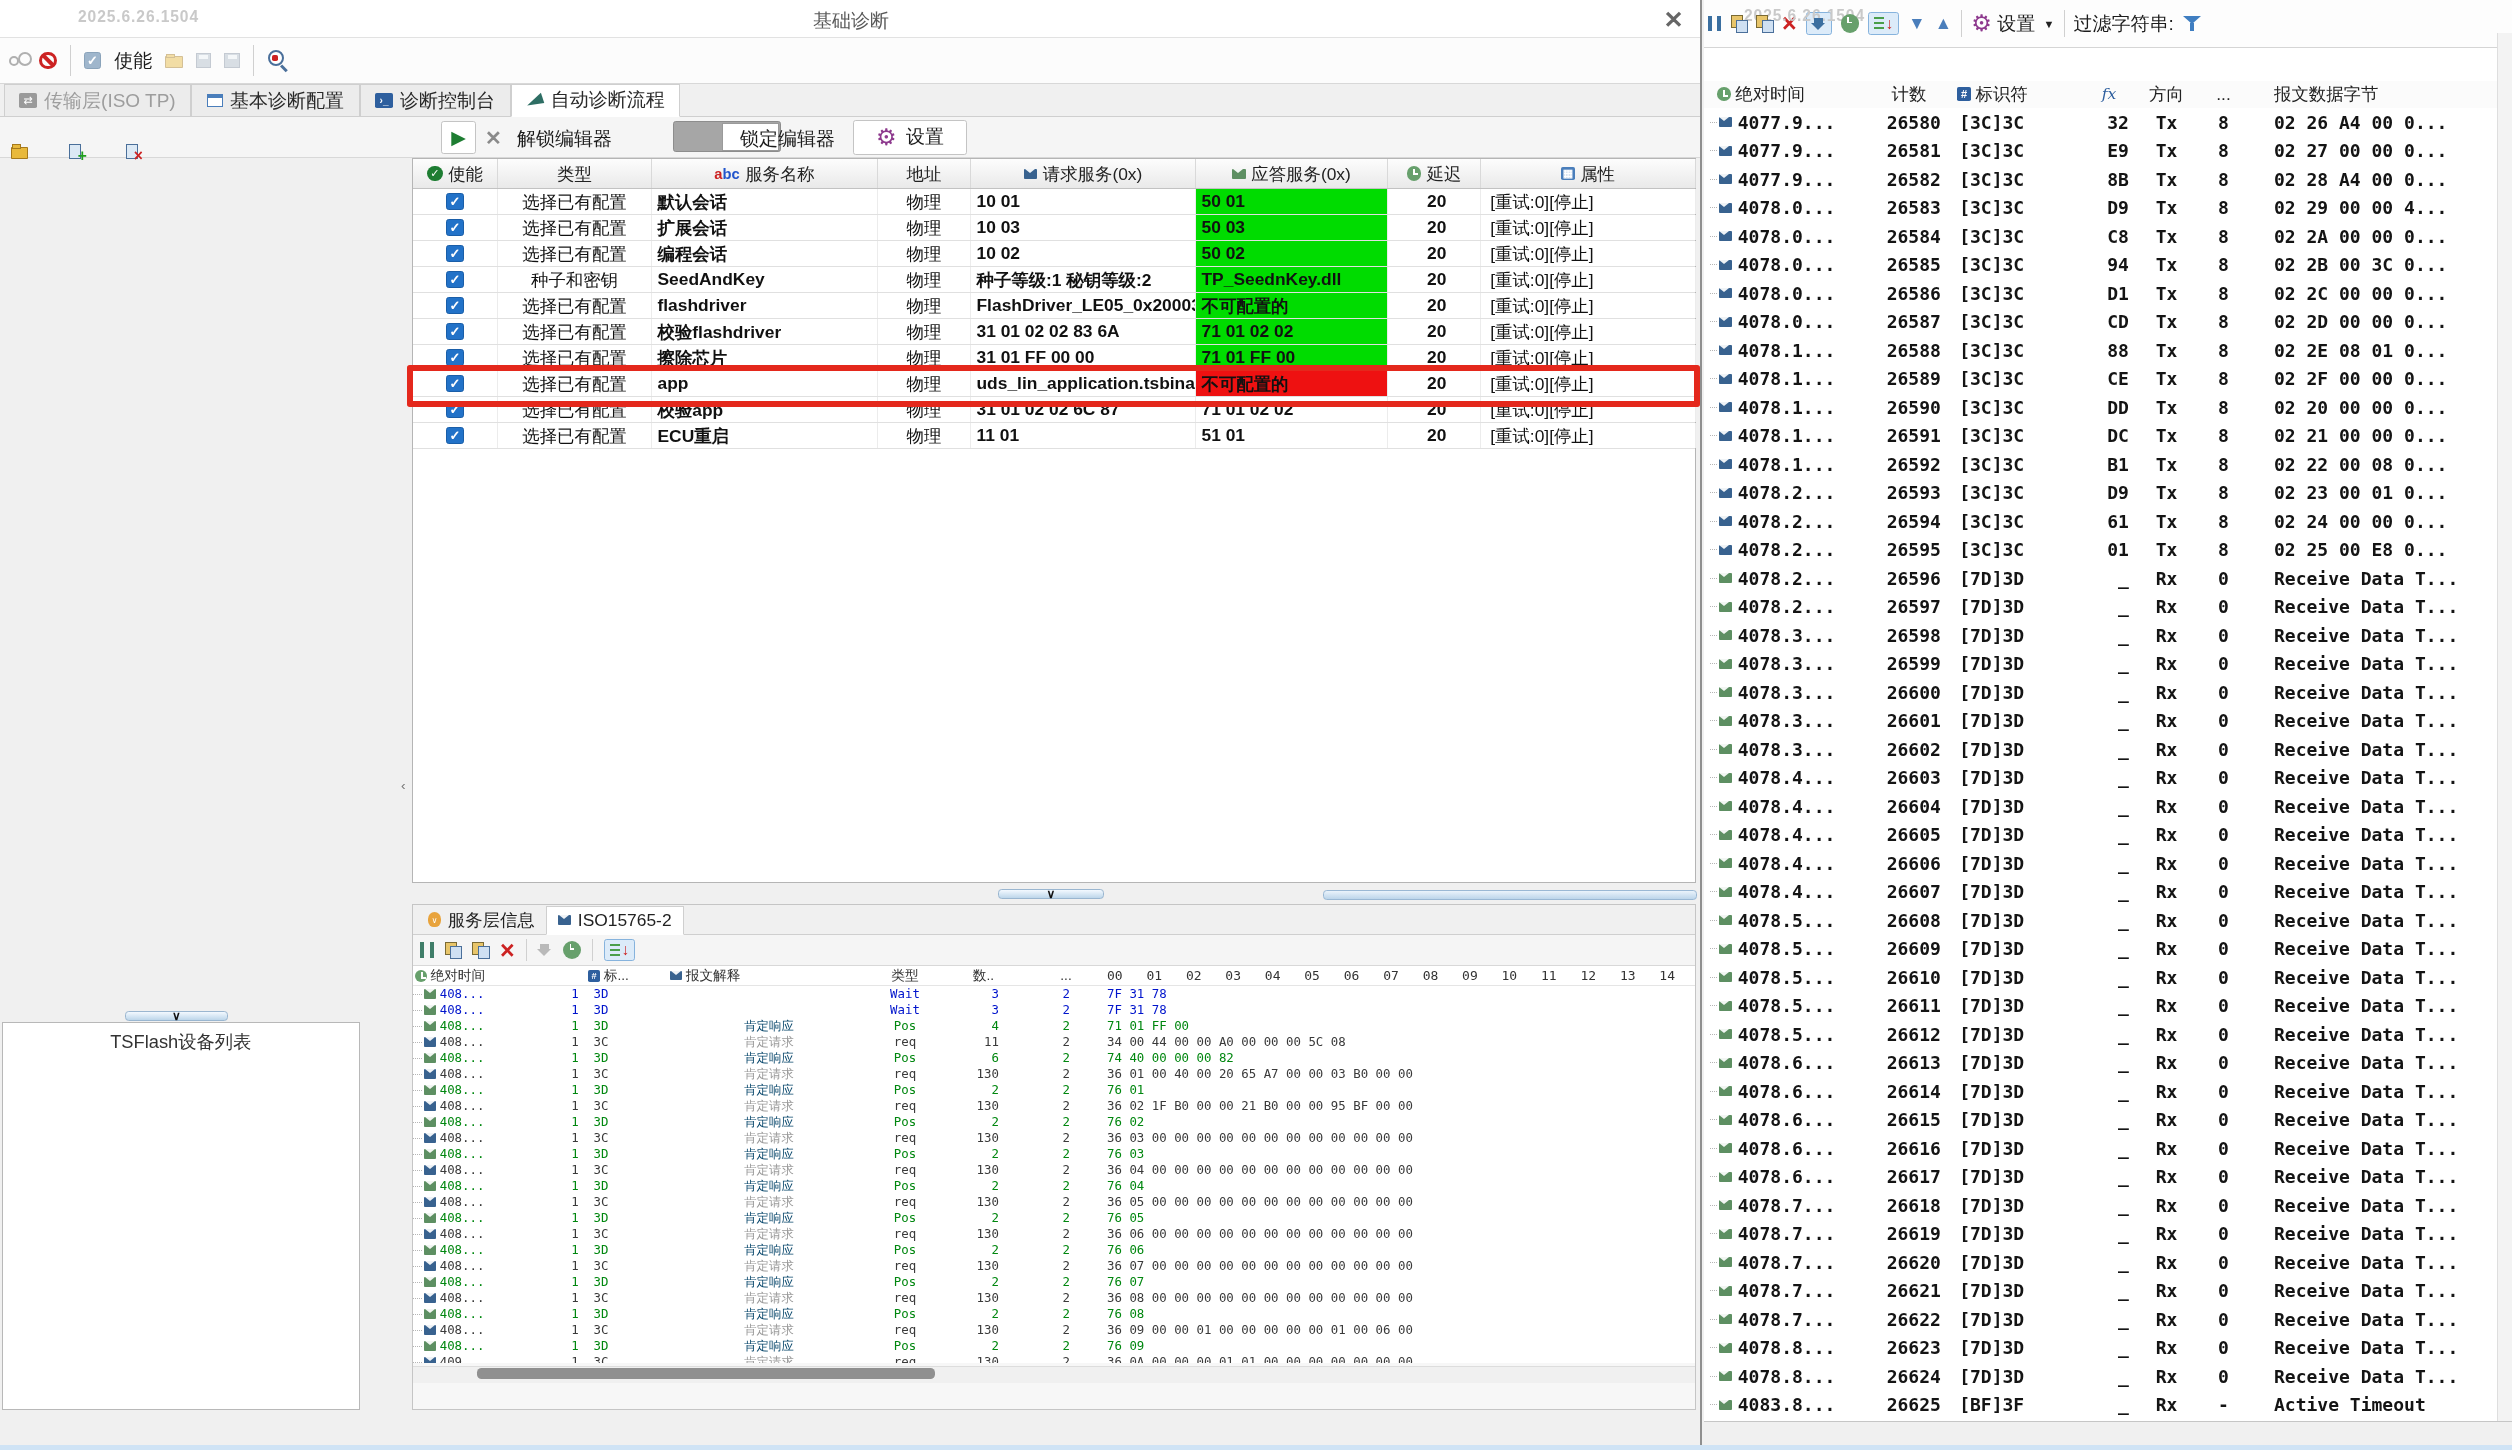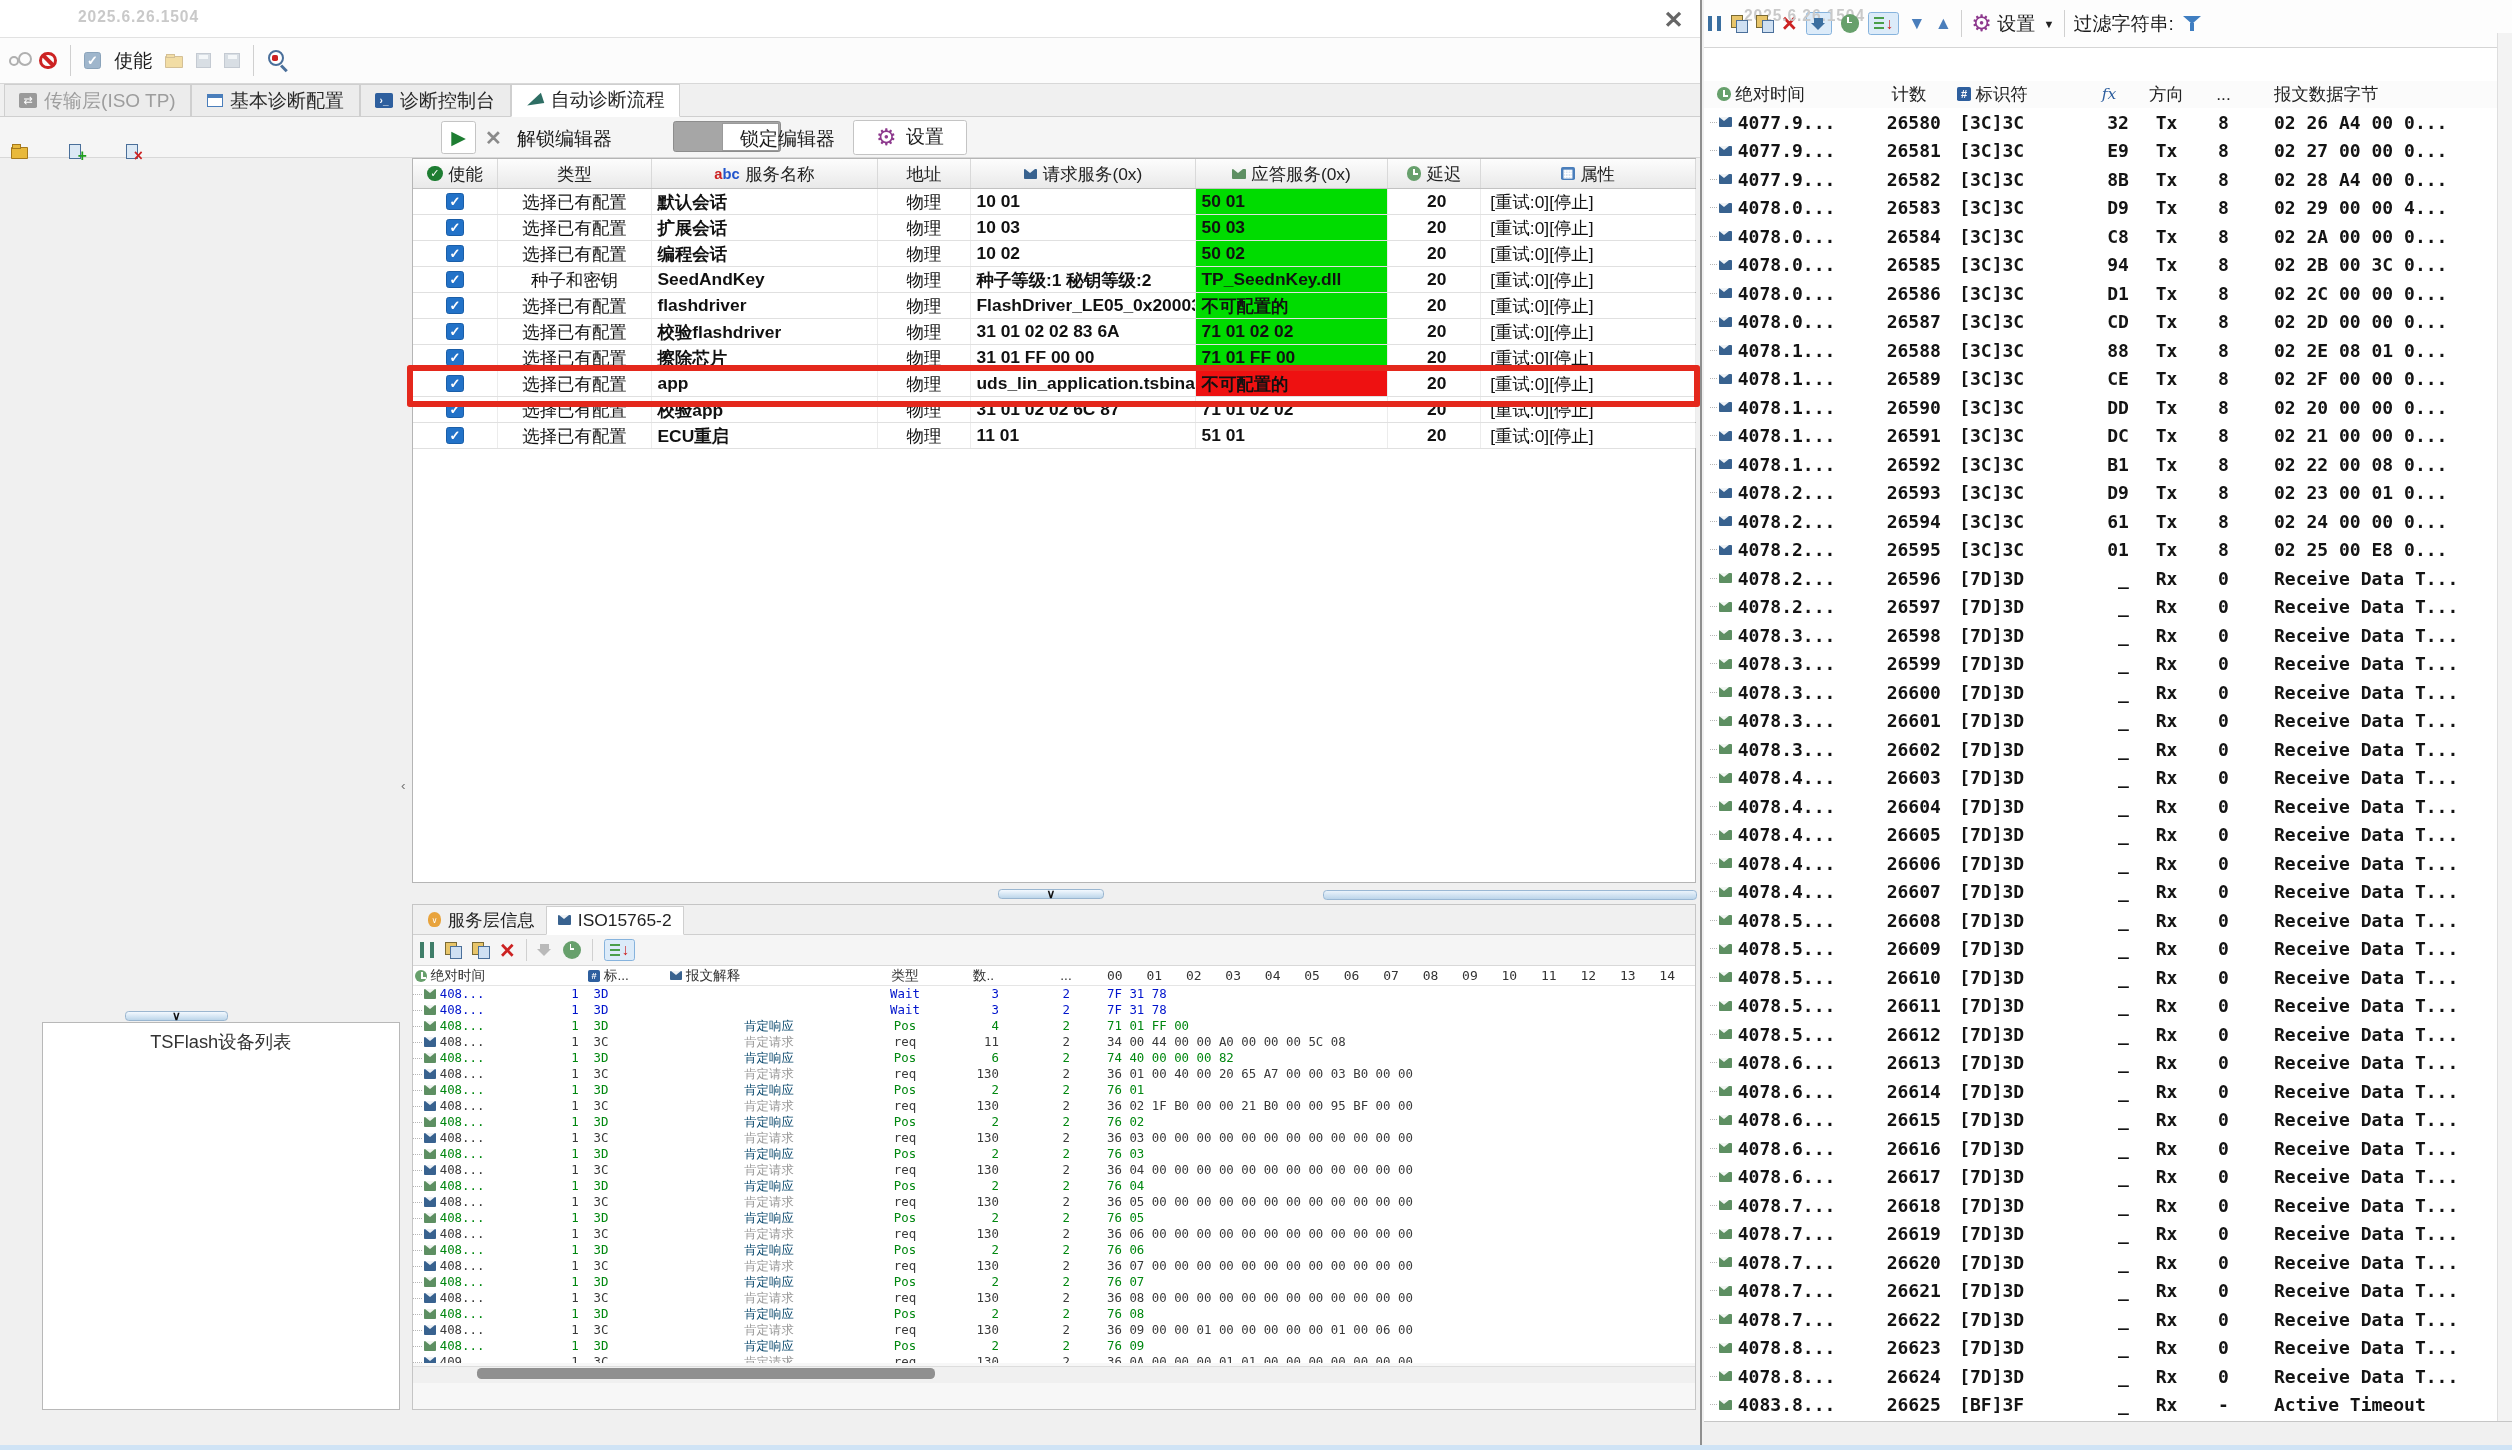--- a/index.html
+++ b/index.html
@@ -22,21 +22,21 @@
   .btn{display:inline-flex;align-items:center;justify-content:center;background:#fff;border:0.9px solid #c4c4c4;border-radius:2.7px;cursor:pointer;}
   .lbl{font-size:19px;color:#1c1c1c;}
   
   #sidebar{left:1.8px;top:158px;width:398px;height:852px;background:#fff;border:0.9px solid #b8b8b8;}
   #flow-header{top:3.7px;left:0;width:100%;text-align:center;font-size:18.3px;color:#333;}
   #flow-item{top:28px;left:27.5px;display:flex;align-items:center;}
   .tree-dash{width:20px;border-top:0.9px dotted #b5b5b5;height:0;}
   #flow-bar{background:#7f8000;color:#000;font-weight:bold;font-size:20px;padding:1.8px 9.2px;width:271px;height:25px;line-height:21px;}
   #splitter-h{left:1.8px;top:1011px;width:398px;height:11px;background:#f0f0f0;}
   .pill{background:linear-gradient(#f3f9ff,#bdd6ea);border:0.9px solid #9ab6d0;border-radius:3.7px;height:10px;display:flex;align-items:center;justify-content:center;font-size:12px;font-weight:bold;color:#111;line-height:0;cursor:pointer;}
-  #tsflash{left:1.8px;top:1022px;width:358px;height:388px;background:#fff;border:0.9px solid #b8b8b8;margin-left:40px;}
+  #tsflash{left:1.8px;top:1022px;width:358px;height:388px;background:#fff;border:0.9px solid #b8b8b8;}
   #device-header{top:5.5px;left:0;width:100%;text-align:center;font-size:18.3px;color:#333;}
   
   #svc-table{left:412px;top:158px;width:1284px;height:725px;background:#fff;border:0.9px solid #b5b5b5;}
   .svc-grid{display:grid;grid-template-columns:85px 154px 226px 93px 225px 192px 93px 215px;}
   #svc-head{height:30px;background:linear-gradient(#fdfdfd,#e9e9e9);border-bottom:0.9px solid #c2c2c2;font-size:17.4px;color:#222;}
   #svc-head .hc{display:flex;align-items:center;justify-content:center;gap:5.5px;border-right:0.9px solid #d9d9d9;overflow:hidden;white-space:nowrap;cursor:pointer;}
   .svc-row{height:26px;border-bottom:0.9px solid #e0e0e0;font-size:17.4px;color:#111;cursor:default;}
   .svc-row>div{display:flex;align-items:center;border-right:0.9px solid #ececec;overflow:hidden;white-space:nowrap;}
   .c-center{justify-content:center;}
   .c-bold{font-weight:bold;padding-left:5.5px;}
@@ -157,20 +157,21 @@
 </style>
 </head>
 <body>
 
 <div id="stage">
 
   <div id="lwin" class="abs">
 
     <div id="titlebar" class="abs">
       <span class="abs watermark" style="left:78px;top:8.2px;">2025.6.26.1504</span>
+      <div id="title" class="abs">基础诊断</div>
       <span id="close-x" class="abs">✕</span>
     </div>
 
     <div id="toolbar1" class="abs">
       <span class="linkic" style="margin-right:7.3px;"></span>
       <span class="noentry"></span>
       <span class="vsep"></span>
       <span class="cb" style="background:#9fb6cc;border-color:#8aa3ba;">✓</span>
       <span class="lbl">使能</span>
       <span class="folderop" style="opacity:.45;"></span>

